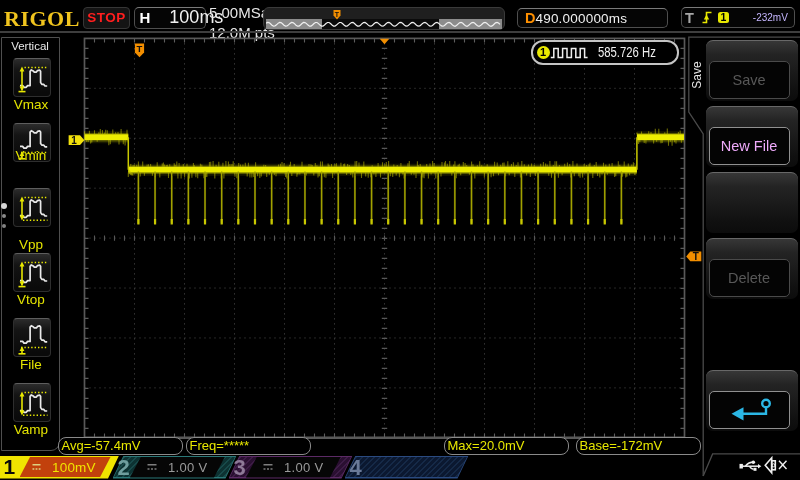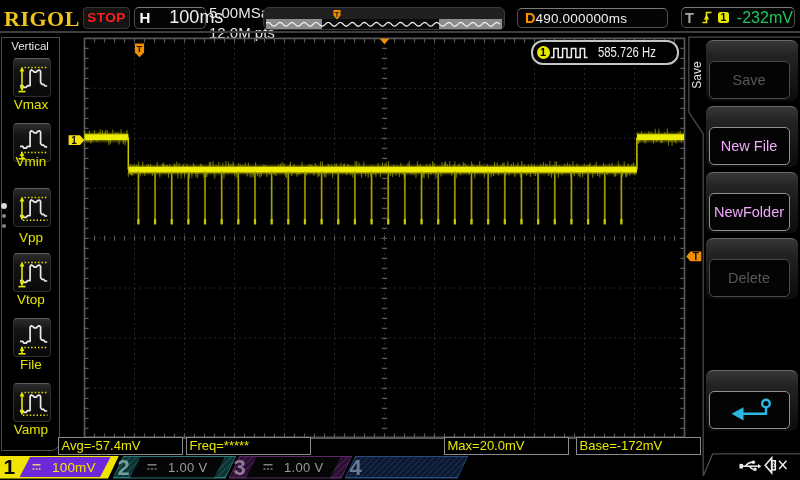--- a/index.html
+++ b/index.html
@@ -10,21 +10,21 @@
 .llab { position:absolute; left:0; width:62px; text-align:center; color:#e4e400;
   font-size:13.5px; }
 .rkey { position:absolute; left:706px; width:92px; height:61px; border-radius:7px;
   background:linear-gradient(#373737, #242424 22%, #101010 82%, #0c0c0c);
   border-top:1px solid #686868; }
 .rbox { position:absolute; left:708.5px; width:81px; height:38px; border-radius:5px;
   background:#040404; text-align:center; line-height:36px; font-size:14.5px; }
 .rbox.en { border:1.4px solid #909090; color:#f0abfc; }
 .rbox.dis { border:1.4px solid #4a4a4a; color:#585858; }
 .mbox { position:absolute; top:437.2px; width:125px; height:17.8px; border:1px solid #8a8a8a;
-  border-radius:0; background:#000; color:#e8e800; font-size:13px; line-height:16px;
+  border-radius:8px; background:#000; color:#e8e800; font-size:13px; line-height:16px;
   padding-left:2.5px; }
 .tbox { position:absolute; background:#050505; border:1px solid #4f4f4f; border-top-color:#7a7a7a;
   border-radius:5px; display:flex; align-items:center; }
 </style></head>
 <body>
 <div id="scr">
 
 <div style="position:absolute;left:4px;top:6px;color:#f0c41e;font-family:Liberation Serif, serif;
   font-weight:bold;font-size:22px;letter-spacing:0.5px">RIGOL</div>
 <div style="position:absolute;left:83px;top:6.5px;width:47px;height:22px;background:#141414;
@@ -51,21 +51,21 @@
   <span style="color:#f0f0f0;font-size:13.5px;flex:1;text-align:left;margin-right:6px;letter-spacing:0.2px">490.000000ms</span>
     </div>
 <div class="tbox" style="left:680.5px;top:7.4px;width:114.5px;height:20.8px">
   <span style="color:#a8a8a8;font-weight:bold;font-size:14.5px;margin-left:3.5px">T</span>
   <svg width="10" height="13" viewBox="0 0 10 13" style="margin-left:8px">
     <path d="M0.5 11.5 H4.5 V1.5 H9.5" fill="none" stroke="#e8e800" stroke-width="1.6"></path>
     <polygon points="4.5,3.5 1.8,8.5 7.2,8.5" fill="#e8e800"></polygon>
       </svg>
   <span style="display:inline-block;width:11px;height:11px;background:#e8e800;border-radius:2.5px;
     color:#000;font-weight:bold;font-size:10.5px;text-align:center;line-height:11.5px;margin-left:6px">1</span>
-  <span style="color:#22c55e;font-size:16px;margin-left:8px">-232mV</span>
+  <span style="color:#c4b5fd;font-size:10px;margin-left:24px">-232mV</span>
     </div>
 <div style="position:absolute;left:0;top:30.8px;width:800px;height:1.8px;background:#3e3e3e"></div>
 
 <div style="position:absolute;left:1px;top:37px;width:58.5px;height:413.5px;border:1px solid #4f4f4f;
   border-radius:0 0 9px 0"></div>
 <div style="position:absolute;left:0;top:40px;width:60px;text-align:center;color:#e8e8e8;
   font-size:11.5px">Vertical</div>
 <div class="lbtn" style="top:58px"><svg width="38" height="39" viewBox="0 0 38 39">
         <polyline points="6,26.6 8.6,26.6 10,28.3 12.2,28.3 13.6,26.6 16.1,26.6 16.1,12.3 17.3,10.9 19.2,11.9 20.3,13.1 22.4,13.1 23.5,11.6 25.6,11.1 26.6,12.2 26.6,23.6 28,25.4 29.8,25.4 31,27.0 33.2,27.0" fill="none" stroke="#e9e9e9" stroke-width="1.7" stroke-linejoin="round"></polyline>
         <line x1="10.5" y1="8.6" x2="33.5" y2="8.6" stroke="#e8e800" stroke-width="1.5" stroke-dasharray="1.4 2"></line>
@@ -75,30 +75,30 @@
         <line x1="4.5" y1="32.6" x2="11.5" y2="32.6" stroke="#e8e800" stroke-width="1.6"></line>
       </svg></div>
     <div class="llab" style="top:97px">Vmax</div>
     <div class="lbtn" style="top:123px"><svg width="38" height="39" viewBox="0 0 38 39">
         <polyline points="6,22.4 8.6,22.4 10,24.1 12.2,24.1 13.6,22.4 16.1,22.4 16.1,8.1 17.3,6.7 19.2,7.7 20.3,8.9 22.4,8.9 23.5,7.4 25.6,6.9 26.6,8.0 26.6,19.4 28,21.2 29.8,21.2 31,22.8 33.2,22.8" fill="none" stroke="#e9e9e9" stroke-width="1.7" stroke-linejoin="round"></polyline>
         <line x1="7" y1="28.6" x2="33.5" y2="28.6" stroke="#e8e800" stroke-width="1.5" stroke-dasharray="1.4 2"></line>
         <line x1="8" y1="29.6" x2="8" y2="34.6" stroke="#e8e800" stroke-width="1.6"></line>
         <polygon points="8,27.3 5.6,32 10.4,32" fill="#e8e800"></polygon>
         <line x1="4.5" y1="34.8" x2="11.5" y2="34.8" stroke="#e8e800" stroke-width="1.6"></line>
       </svg></div>
-    <div class="llab" style="top:154px">Vmin</div>
+    <div class="llab" style="top:148px">Vmin</div>
     <div class="lbtn" style="top:188px"><svg width="38" height="39" viewBox="0 0 38 39">
         <polyline points="6,26.6 8.6,26.6 10,28.3 12.2,28.3 13.6,26.6 16.1,26.6 16.1,12.3 17.3,10.9 19.2,11.9 20.3,13.1 22.4,13.1 23.5,11.6 25.6,11.1 26.6,12.2 26.6,23.6 28,25.4 29.8,25.4 31,27.0 33.2,27.0" fill="none" stroke="#e9e9e9" stroke-width="1.7" stroke-linejoin="round"></polyline>
         <line x1="10.5" y1="8.6" x2="33.5" y2="8.6" stroke="#e8e800" stroke-width="1.5" stroke-dasharray="1.4 2"></line>
         <line x1="9" y1="31.2" x2="33.5" y2="31.2" stroke="#e8e800" stroke-width="1.5" stroke-dasharray="1.4 2"></line>
         <line x1="8" y1="10.5" x2="8" y2="29" stroke="#e8e800" stroke-width="1.6"></line>
         <polygon points="8,7.6 5.6,12.6 10.4,12.6" fill="#e8e800"></polygon>
         <polygon points="8,31.6 5.6,26.6 10.4,26.6" fill="#e8e800"></polygon>
       </svg></div>
-    <div class="llab" style="top:230px">Vpp</div>
+    <div class="llab" style="top:237px">Vpp</div>
     <div class="lbtn" style="top:253px"><svg width="38" height="39" viewBox="0 0 38 39">
         <polyline points="6,26.6 8.6,26.6 10,28.3 12.2,28.3 13.6,26.6 16.1,26.6 16.1,12.3 17.3,10.9 19.2,11.9 20.3,13.1 22.4,13.1 23.5,11.6 25.6,11.1 26.6,12.2 26.6,23.6 28,25.4 29.8,25.4 31,27.0 33.2,27.0" fill="none" stroke="#e9e9e9" stroke-width="1.7" stroke-linejoin="round"></polyline>
         <line x1="10.5" y1="8.6" x2="33.5" y2="8.6" stroke="#e8e800" stroke-width="1.5" stroke-dasharray="1.4 2"></line>
         <line x1="8" y1="10.5" x2="8" y2="30.5" stroke="#e8e800" stroke-width="1.6"></line>
         <polygon points="8,7.6 5.6,12.6 10.4,12.6" fill="#e8e800"></polygon>
         <polygon points="8,32.6 5.6,27.6 10.4,27.6" fill="#e8e800"></polygon>
         <line x1="4.5" y1="32.6" x2="11.5" y2="32.6" stroke="#e8e800" stroke-width="1.6"></line>
       </svg></div>
     <div class="llab" style="top:292px">Vtop</div>
     <div class="lbtn" style="top:318px"><svg width="38" height="39" viewBox="0 0 38 39">
@@ -177,38 +177,37 @@
       <path d="M800 37.2 H688.8 V112 L703.2 134 V476" fill="none" stroke="#4a4a4a" stroke-width="1.3"></path>
       <path d="M800 453.9 H712.6 L703.2 476" fill="none" stroke="#4a4a4a" stroke-width="1.3"></path>
     </svg>
 <div style="position:absolute;left:676.5px;top:68px;width:40px;height:14px;text-align:center;
   color:#e8e8e8;font-size:12px;transform:rotate(-90deg)">Save</div>
 <div class="rkey" style="top:40px"></div>
     <div class="rbox dis" style="top:61px"><span>Save</span></div>
     <div class="rkey" style="top:106px"></div>
     <div class="rbox en" style="top:127px"><span>New File</span></div>
     <div class="rkey" style="top:172px"></div>
-    <div class="rbox en" style="top:193px"><span>NewFolder</span></div>
     <div class="rkey" style="top:238px"></div>
     <div class="rbox dis" style="top:259px"><span>Delete</span></div>
     <div class="rkey" style="top:370px"></div>
     <div class="rbox en" style="top:391px"><svg width="81" height="38" viewBox="0 0 81 38">
         <circle cx="56" cy="11.5" r="3.8" fill="none" stroke="#2bb7e5" stroke-width="2.4"></circle>
         <path d="M56 15.3 V21.8 H33" fill="none" stroke="#2bb7e5" stroke-width="2.4"></path>
         <polygon points="21.5,21.8 33.5,15.2 33.5,28.4" fill="#2bb7e5"></polygon>
       </svg></div>
 
 <div class="mbox" style="left:58px">Avg=-57.4mV</div>
     <div class="mbox" style="left:186px">Freq=*****</div>
     <div class="mbox" style="left:444px">Max=20.0mV</div>
     <div class="mbox" style="left:576px">Base=-172mV</div>
 
 <div style="position:absolute;left:0;top:455.5px;width:120px;height:23px;clip-path:polygon(0 0, 119px 0, 108px 23px, 0 23px);background:#f0e400"></div>
     <div style="position:absolute;left:3.5px;top:454.8px;width:20px;height:23px;color:#0a0a0a;font-size:21px;font-weight:bold;line-height:23px">1</div>
-    <div style="position:absolute;left:19.5px;top:457px;width:91px;height:20.3px;clip-path:polygon(10.5px 0, 91px 0, 80.5px 20.3px, 0 20.3px);background:#6d28d9;display:flex;align-items:center">
+    <div style="position:absolute;left:19.5px;top:457px;width:91px;height:20.3px;clip-path:polygon(10.5px 0, 91px 0, 80.5px 20.3px, 0 20.3px);background:#c2410c;display:flex;align-items:center">
       <span style="margin-left:12.5px;display:flex;align-items:center">
         <svg width="9" height="8" viewBox="0 0 9 8" style="flex:0 0 auto">
           <line x1="0.5" y1="1.7" x2="8.5" y2="1.7" stroke="#ded080" stroke-width="1.6"></line>
           <path d="M0.5 6 h1.8 M3.6 6 h1.8 M6.7 6 h1.8" stroke="#ded080" stroke-width="1.6"></path>
         </svg>
       </span>
       <span style="color:#f0e400;font-size:13.5px;margin-left:11px;letter-spacing:0.2px">100mV</span>
     </div>
     <div style="position:absolute;left:112.5px;top:455.5px;width:124px;height:23px;clip-path:polygon(11px 0, 124px 0, 113px 23px, 0 23px);background:#2a7878">
       <div style="position:absolute;left:1.3px;top:1.2px;right:1.3px;bottom:1.2px;clip-path:polygon(10px 0, 121.4px 0, 111.4px 20.6px, 0 20.6px);background:repeating-linear-gradient(135deg,#0d3232 0 2.8px,#184a4a 2.8px 4.2px)"></div>

